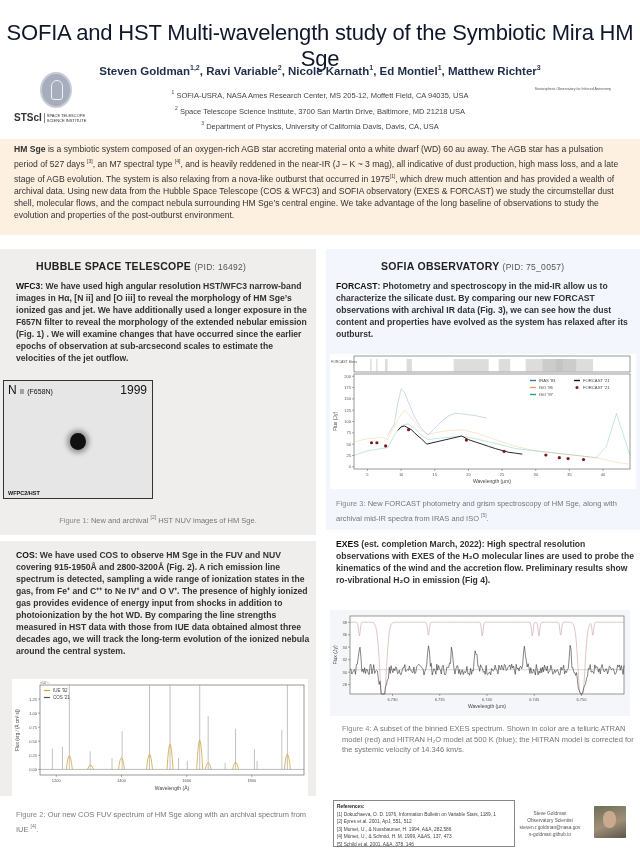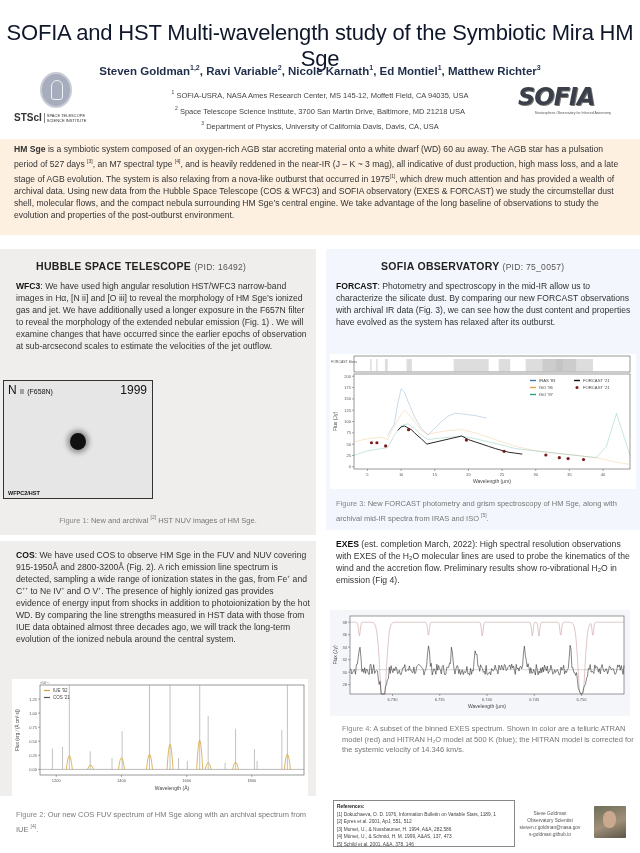--- a/index.html
+++ b/index.html
@@ -16,21 +16,21 @@
   .stsci-sub { display: inline-block; font-size: 4px; line-height: 5px; border-left: 1px solid #888; padding-left: 2px; margin-left: 2px; vertical-align: middle; font-weight: normal; }
   .sofia-logo { position: absolute; left: 518px; top: 85px; width: 110px; height: 34px; }
   .sofia-word { font-size: 24px; font-style: italic; font-weight: bold; color: #3a3f4a; letter-spacing: -1px; line-height: 24px; font-family: "DejaVu Sans", sans-serif; text-shadow: 1px 1px 0 #777; }
   .sofia-sub { font-size: 3.5px; color: #555; text-align: center; margin-top: 2px; }
   .intro { position: absolute; left: 0; top: 139px; width: 640px; height: 96px; background: #fdf0e1; padding: 4px 14px; font-size: 8.6px; line-height: 12px; color: #333; }
   .panel { position: absolute; }
   .panel-gray { background: #efeeec; }
   .panel-blue { background: #f3f6fc; }
   .sec-title { font-size: 10.5px; font-weight: bold; color: #222; letter-spacing: 0.3px; }
   .sec-title .pid { font-weight: normal; font-size: 8.5px; color: #555; }
-  .body-text { font-size: 8.6px; line-height: 12px; color: #333; }
+  .body-text { font-size: 8.6px; line-height: 12px; color: #333; font-weight: bold; }
   .body-text b { color: #111; }
   .caption { font-size: 7.5px; line-height: 10.5px; color: #777; }
   .caption b, .caption .fl { color: #888; }
   sup.ref { font-size: 5px; }
   .img-frame { position: absolute; border: 1.5px solid #333; background: #e5e5e5; overflow: hidden; }
   .blob { position: absolute; border-radius: 50%; background: #111; }
   .img-label-tl { position: absolute; left: 4px; top: 2px; font-size: 12px; color: #111; }
   .img-label-tl small { font-size: 7px; }
   .img-label-tr { position: absolute; right: 5px; top: 2px; font-size: 12px; color: #111; }
   .img-label-bl { position: absolute; left: 4px; bottom: 2px; font-size: 5.5px; font-weight: bold; color: #111; }
@@ -49,32 +49,31 @@
 
 <div class="authors">
   <span>Steven Goldman</span><sup>1,2</sup>,
   <span>Ravi Variable</span><sup>2</sup>,
   <span>Nicole Karnath</span><sup>1</sup>,
   <span>Ed Montiel</span><sup>1</sup>,
   <span>Matthew Richter</span><sup>3</sup>
 </div>
 
 <div class="affils">
-  <div><sup>1</sup> <span>SOFIA-USRA, NASA Ames Research Center, MS 145-12, Moffett Field, CA 94035, USA</span></div>
+  <div><sup>1</sup> <span>SOFIA-USRA, NASA Ames Research Center, MS 205-12, Moffett Field, CA 94035, USA</span></div>
   <div><sup>2</sup> <span>Space Telescope Science Institute, 3700 San Martin Drive, Baltimore, MD 21218 USA</span></div>
   <div><sup>3</sup> <span>Department of Physics, University of California Davis, Davis, CA, USA</span></div>
 </div>
 
 <div class="stsci-logo">
   <div class="stsci-seal"></div>
   <div class="stsci-text"><span>STScI</span><span class="stsci-sub"><span>SPACE TELESCOPE</span><br><span>SCIENCE INSTITUTE</span></span></div>
 </div>
 
 <div class="sofia-logo">
-  <div class="sofia-word">SOFIA</div>
   <div class="sofia-sub">Stratospheric Observatory for Infrared Astronomy</div>
 </div>
 
 <div class="intro">
   <b>HM Sge</b><span> is a symbiotic system composed of an oxygen-rich AGB star accreting material onto a white dwarf (WD) 60 au away. The AGB star has a pulsation period of 527 days </span><sup class="ref">[3]</sup><span>, an M7 spectral type </span><sup class="ref">[4]</sup><span>, and is heavily reddened in the near-IR (J – K ~ 3 mag), all indicative of dust production, high mass loss, and a late stage of AGB evolution. The system is also relaxing from a nova-like outburst that occurred in 1975</span><sup class="ref">[1]</sup><span>, which drew much attention and has provided a wealth of archival data. Using new data from the Hubble Space Telescope (COS &amp; WFC3) and SOFIA observatory (EXES &amp; FORCAST) we study the circumstellar dust shell, molecular flows, and the compact nebula surrounding HM Sge’s central engine. We take advantage of the long baseline of observations to study the evolution and properties of the post-outburst environment.</span>
 </div>
 
 <div class="panel panel-gray" style="left:0;top:249px;width:316px;height:286px;">
   <div class="sec-title" style="position:absolute;left:16px;top:11px;padding-left:20px;"><span>HUBBLE SPACE TELESCOPE</span> <span class="pid">(PID: 16492)</span></div>
   <div class="body-text" style="position:absolute;left:16px;top:31px;width:292px;"><b>WFC3</b><span>: We have used high angular resolution HST/WFC3 narrow-band images in Hα, [N ii] and [O iii] to reveal the morphology of HM Sge’s ionized gas and jet. We have additionally used a longer exposure in the F657N filter to reveal the morphology of the extended nebular emission (Fig. 1) . We will examine changes that have occurred since the earlier epochs of observation at sub-arcsecond scales to estimate the velocities of the jet outflow.</span></div>

